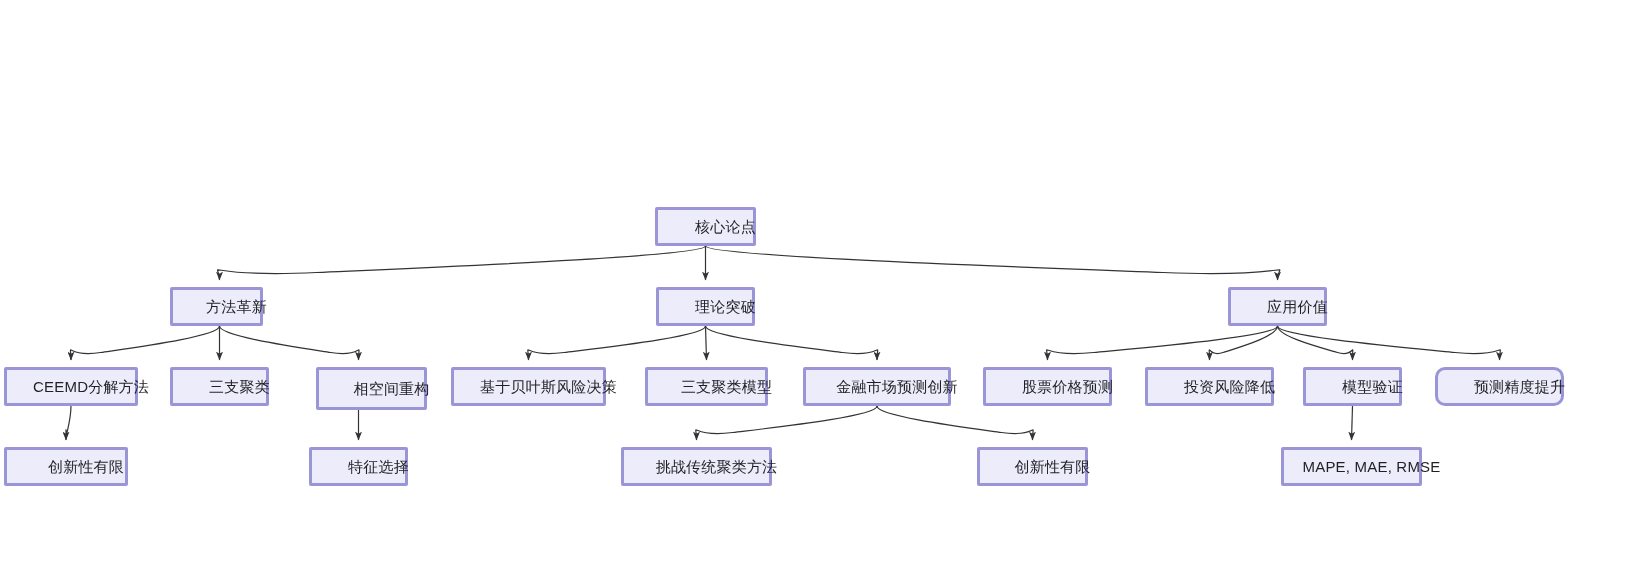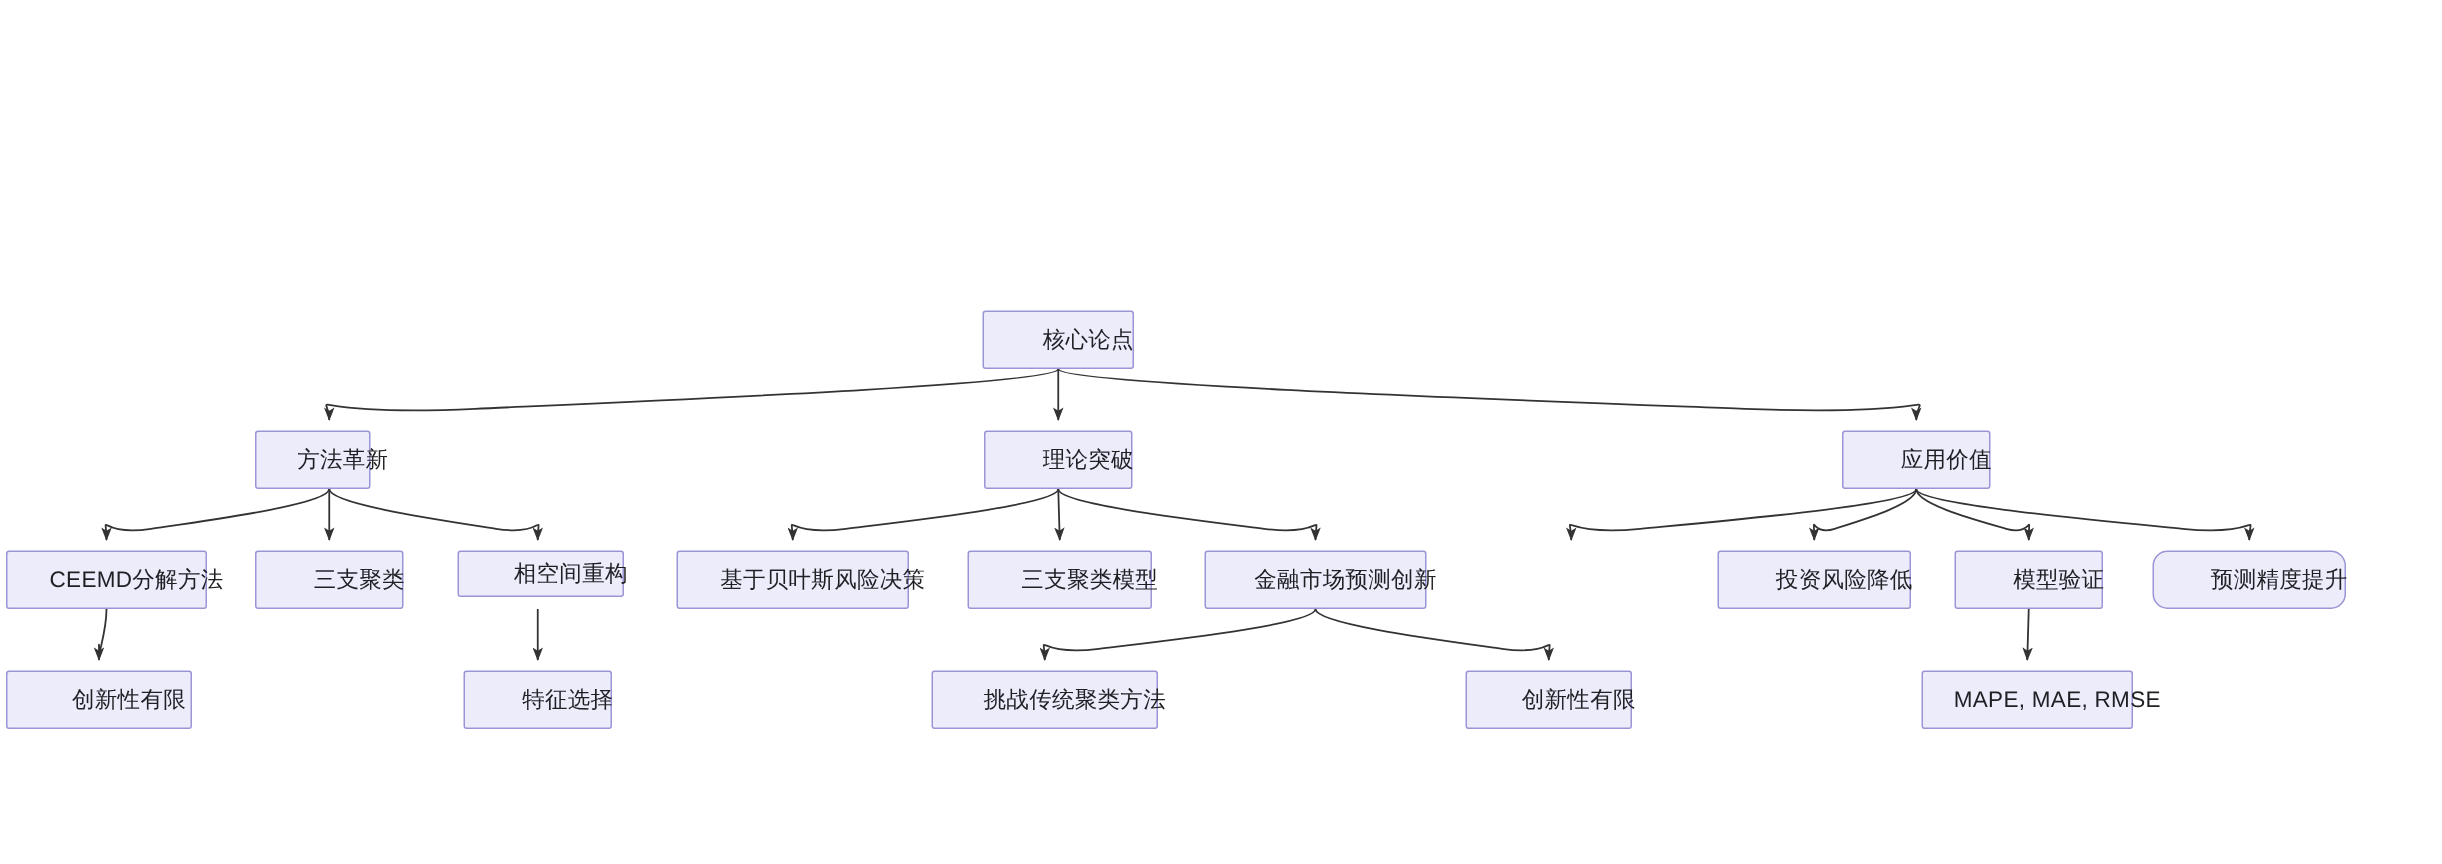--- a/index.html
+++ b/index.html
@@ -36,21 +36,21 @@
     position: absolute;
     left: 0;
     top: 0;
     width: 1628px;
     height: 576px;
   }
   .node-box {
     position: absolute;
     box-sizing: border-box;
     background: #ececfb;
-    border: 1px solid #ec4899;
+    border: 3px solid #ec4899;
     border-radius: 2px;
     display: flex;
     align-items: center;
     justify-content: center;
     color: #1f1f24;
     font-size: 15px;
     line-height: 1;
     letter-spacing: 0.2px;
     white-space: nowrap;
     font-family: "Liberation Sans", "DejaVu Sans", sans-serif;
@@ -90,46 +90,49 @@
         <path d="M877,406 C877,416.2 777.725,427.08 732.6,432.52 S696.5,418.92 696.5,440" class="edge-path" stroke="#333333" marker-end="url(#arrowhead)"></path>
         <path d="M877,406 C877,416.2 962.525,427.08 1001.4,432.52 S1032.5,418.92 1032.5,440" class="edge-path" stroke="#333333" marker-end="url(#arrowhead)"></path>
         <path d="M1352.5,406 L1351.5,440" class="edge-path" stroke="#333333" marker-end="url(#arrowhead)"></path>
       </g>
   </svg>
 
   <div id="node-layer">
       <div class="node-box" style="left: 655px; top: 207px; width: 101px; height: 39px; background: rgb(236, 236, 251); border-color: rgb(154, 149, 214); color: rgb(31, 31, 36);">
         <span class="node-label">核心论点</span>
       </div>
-      <div class="node-box" style="left: 170px; top: 287px; width: 77px; height: 39px; background: rgb(236, 236, 251); border-color: rgb(154, 149, 214); color: rgb(31, 31, 36);">
+      <div class="node-box" style="left: 170px; top: 287px; width: 93px; height: 39px; background: rgb(236, 236, 251); border-color: rgb(154, 149, 214); color: rgb(31, 31, 36);">
         <span class="node-label">方法革新</span>
       </div>
       <div class="node-box" style="left: 656px; top: 287px; width: 99px; height: 39px; background: rgb(236, 236, 251); border-color: rgb(154, 149, 214); color: rgb(31, 31, 36);">
         <span class="node-label">理论突破</span>
       </div>
       <div class="node-box" style="left: 1228px; top: 287px; width: 99px; height: 39px; background: rgb(236, 236, 251); border-color: rgb(154, 149, 214); color: rgb(31, 31, 36);">
         <span class="node-label">应用价值</span>
       </div>
       <div class="node-box" style="left: 4px; top: 367px; width: 134px; height: 39px; background: rgb(236, 236, 251); border-color: rgb(154, 149, 214); color: rgb(31, 31, 36);">
         <span class="node-label">CEEMD分解方法</span>
       </div>
       <div class="node-box" style="left: 170px; top: 367px; width: 99px; height: 39px; background: rgb(236, 236, 251); border-color: rgb(154, 149, 214); color: rgb(31, 31, 36);">
         <span class="node-label">三支聚类</span>
       </div>
-      <div class="node-box" style="left: 305px; top: 367px; width: 111px; height: 31px; background: rgb(236, 236, 251); border-color: rgb(154, 149, 214); color: rgb(31, 31, 36);">
+      <div class="node-box" style="left: 316px; top: 367px; width: 111px; height: 43px; background: rgb(236, 236, 251); border-color: rgb(154, 149, 214); color: rgb(31, 31, 36);">
         <span class="node-label">相空间重构</span>
       </div>
       <div class="node-box" style="left: 451px; top: 367px; width: 155px; height: 39px; background: rgb(236, 236, 251); border-color: rgb(154, 149, 214); color: rgb(31, 31, 36);">
         <span class="node-label">基于贝叶斯风险决策</span>
       </div>
       <div class="node-box" style="left: 645px; top: 367px; width: 123px; height: 39px; background: rgb(236, 236, 251); border-color: rgb(154, 149, 214); color: rgb(31, 31, 36);">
         <span class="node-label">三支聚类模型</span>
       </div>
       <div class="node-box" style="left: 803px; top: 367px; width: 148px; height: 39px; background: rgb(236, 236, 251); border-color: rgb(154, 149, 214); color: rgb(31, 31, 36);">
         <span class="node-label">金融市场预测创新</span>
+      </div>
+      <div class="node-box" style="left: 983px; top: 367px; width: 129px; height: 39px; background: rgb(236, 236, 251); border-color: rgb(154, 149, 214); color: rgb(31, 31, 36);">
+        <span class="node-label">股票价格预测</span>
       </div>
       <div class="node-box" style="left: 1145px; top: 367px; width: 129px; height: 39px; background: rgb(236, 236, 251); border-color: rgb(154, 149, 214); color: rgb(31, 31, 36);">
         <span class="node-label">投资风险降低</span>
       </div>
       <div class="node-box" style="left: 1303px; top: 367px; width: 99px; height: 39px; background: rgb(236, 236, 251); border-color: rgb(154, 149, 214); color: rgb(31, 31, 36);">
         <span class="node-label">模型验证</span>
       </div>
       <div class="node-box" style="left: 1435px; top: 367px; width: 129px; height: 39px; background: rgb(236, 236, 251); border-color: rgb(154, 149, 214); color: rgb(31, 31, 36); border-radius: 10px;">
         <span class="node-label">预测精度提升</span>
       </div>

